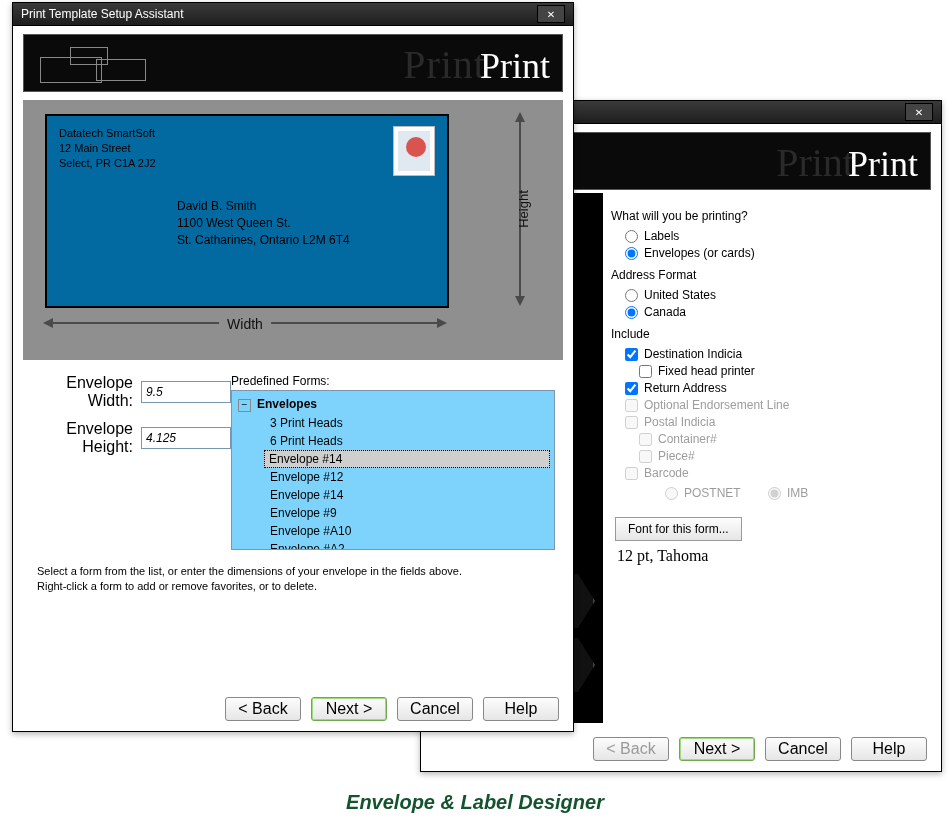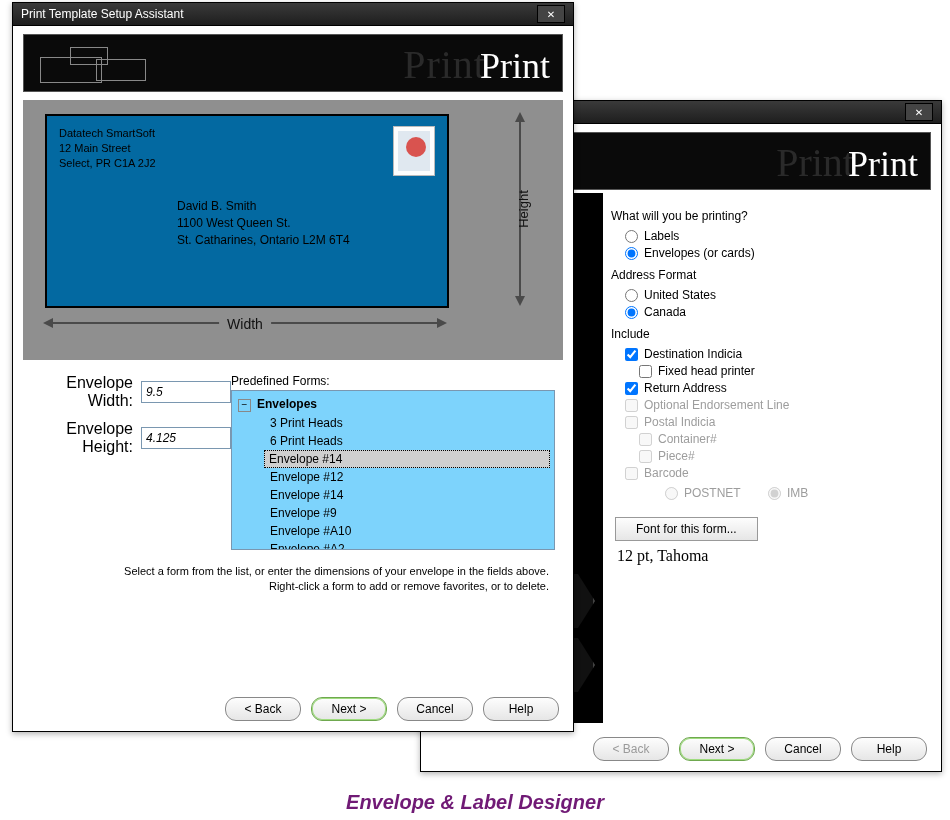--- a/index.html
+++ b/index.html
@@ -130,29 +130,29 @@
   }
   .forms-list .parent{padding:2px 6px;font-weight:bold;}
   .forms-list .parent .toggle{
     display:inline-block;width:11px;height:11px;border:1px solid #888;
     text-align:center;line-height:9px;font-size:10px;margin-right:6px;
     font-weight:normal;
   }
   .forms-list .child{padding:2px 6px 2px 38px;cursor:default;}
   .forms-list .child.sel{background:#cfcfcf;border:1px dotted #000;margin:0 4px 0 32px;padding:1px 4px;}
   .hint{
-    font-size:11px;text-align:right;margin:14px 24px 0;line-height:1.4;
+    font-size:11px;text-align:left;margin:14px 24px 0;line-height:1.4;
   }
   .btnbar{
     position:absolute;bottom:10px;right:14px;display:flex;gap:10px;
   }
   .btn{
-    min-width:76px;height:24px;border:1px solid #888;border-radius:11px;
+    min-width:76px;height:24px;border:1px solid #888;border-radius:3px;
     background:linear-gradient(#fdfdfd,#e6e6e6);
-    font-size:12px;cursor:pointer;padding:0 8px;
+    font-size:16px;cursor:pointer;padding:0 8px;
   }
   .btn[disabled]{color:#9a9a9a;cursor:default;}
   .btn.primary{border-color:#6fa84f;box-shadow:0 0 0 1px #9fdc7f inset;}
   
   .back-left{
     position:absolute;left:10px;top:92px;width:172px;bottom:48px;background:#000;
     overflow:hidden;
   }
   .hex{position:absolute;width:64px;height:56px;background:#111;border:2px solid #444;
     clip-path:polygon(25% 5%,75% 5%,100% 50%,75% 95%,25% 95%,0 50%);
@@ -167,27 +167,27 @@
   .back-right{
     position:absolute;left:190px;right:14px;top:100px;font-size:12px;
   }
   .grp-title{margin:8px 0 6px;}
   .radio, .check{display:flex;align-items:center;margin:3px 0 3px 14px;gap:6px;}
   .radio input, .check input{margin:0;}
   .sub{margin-left:28px;}
   .disabled-line{color:#9d9d9d;}
   .fontbtn{
     margin:14px 0 0 4px;height:24px;border:1px solid #999;
-    background:linear-gradient(#fdfdfd,#e6e6e6);font-size:12px;padding:0 20px;cursor:pointer;
+    background:linear-gradient(#fdfdfd,#e6e6e6);font-size:12px;padding:0 12px;cursor:pointer;
   }
   .fontsample{font-size:16px;font-family:Liberation Serif, serif;margin:6px 0 0 6px;}
   .caption{
     position:absolute;left:0;right:0;bottom:6px;text-align:center;
     font-style:italic;font-family:"Segoe UI", Tahoma, sans-serif;font-weight:bold;
-    font-size:20px;color:#701a75;
+    font-size:20px;color:#14532d;
   }
   .banner-back{margin:8px 10px 0 10px;height:56px;background:#0a0a0a;position:relative;border:1px solid #555;}
 </style>
 </head>
 <body>
 
 <div class="window win-back">
   <div class="titlebar">
     <span class="spacer"></span>
     <span class="tbar-btn">✕</span>

